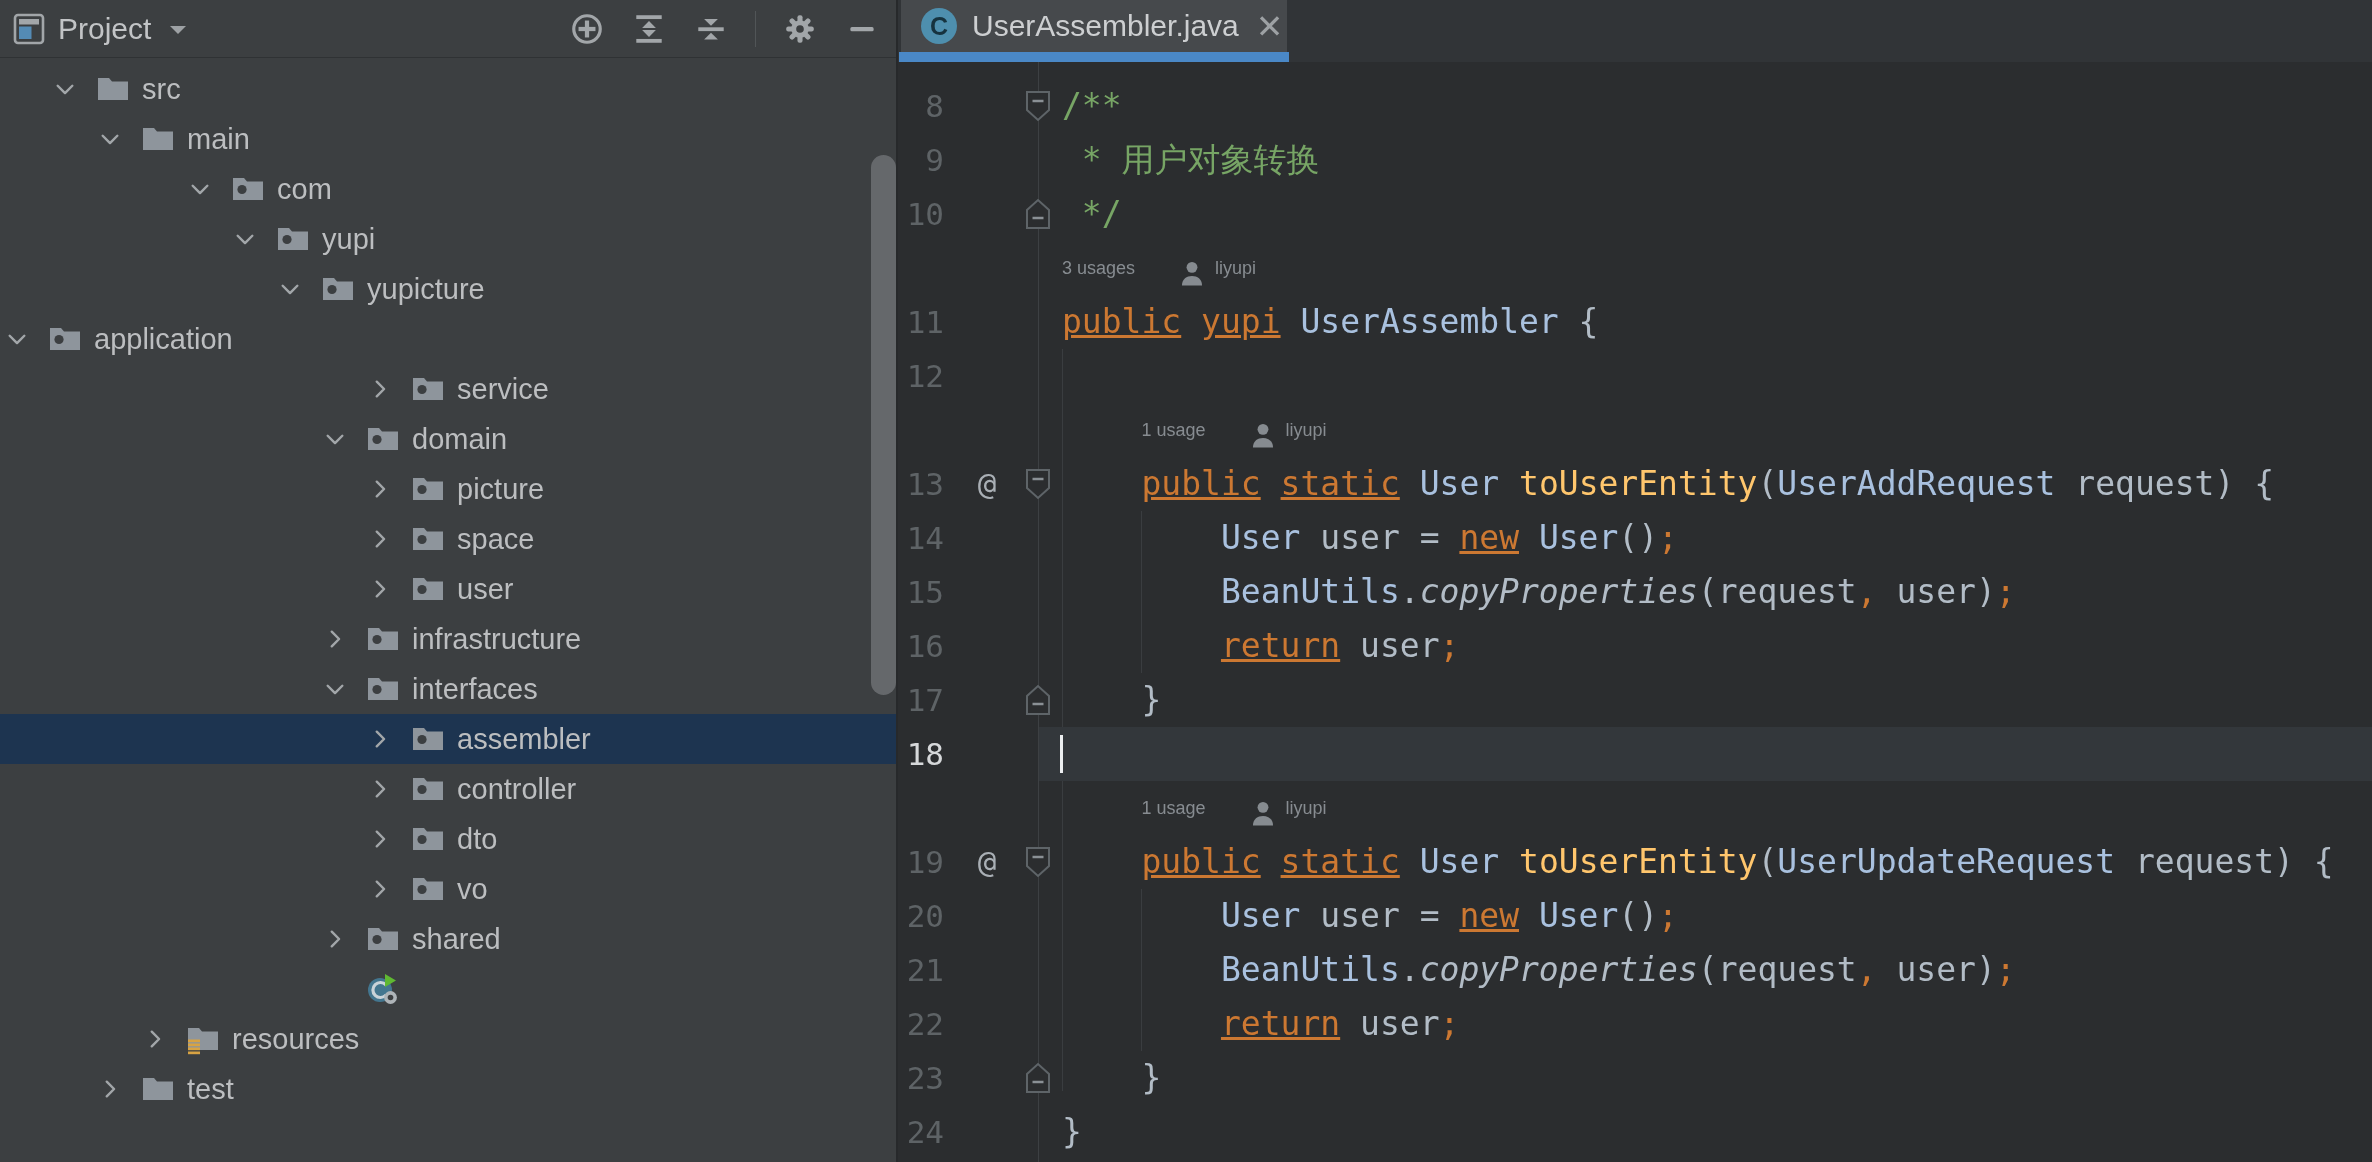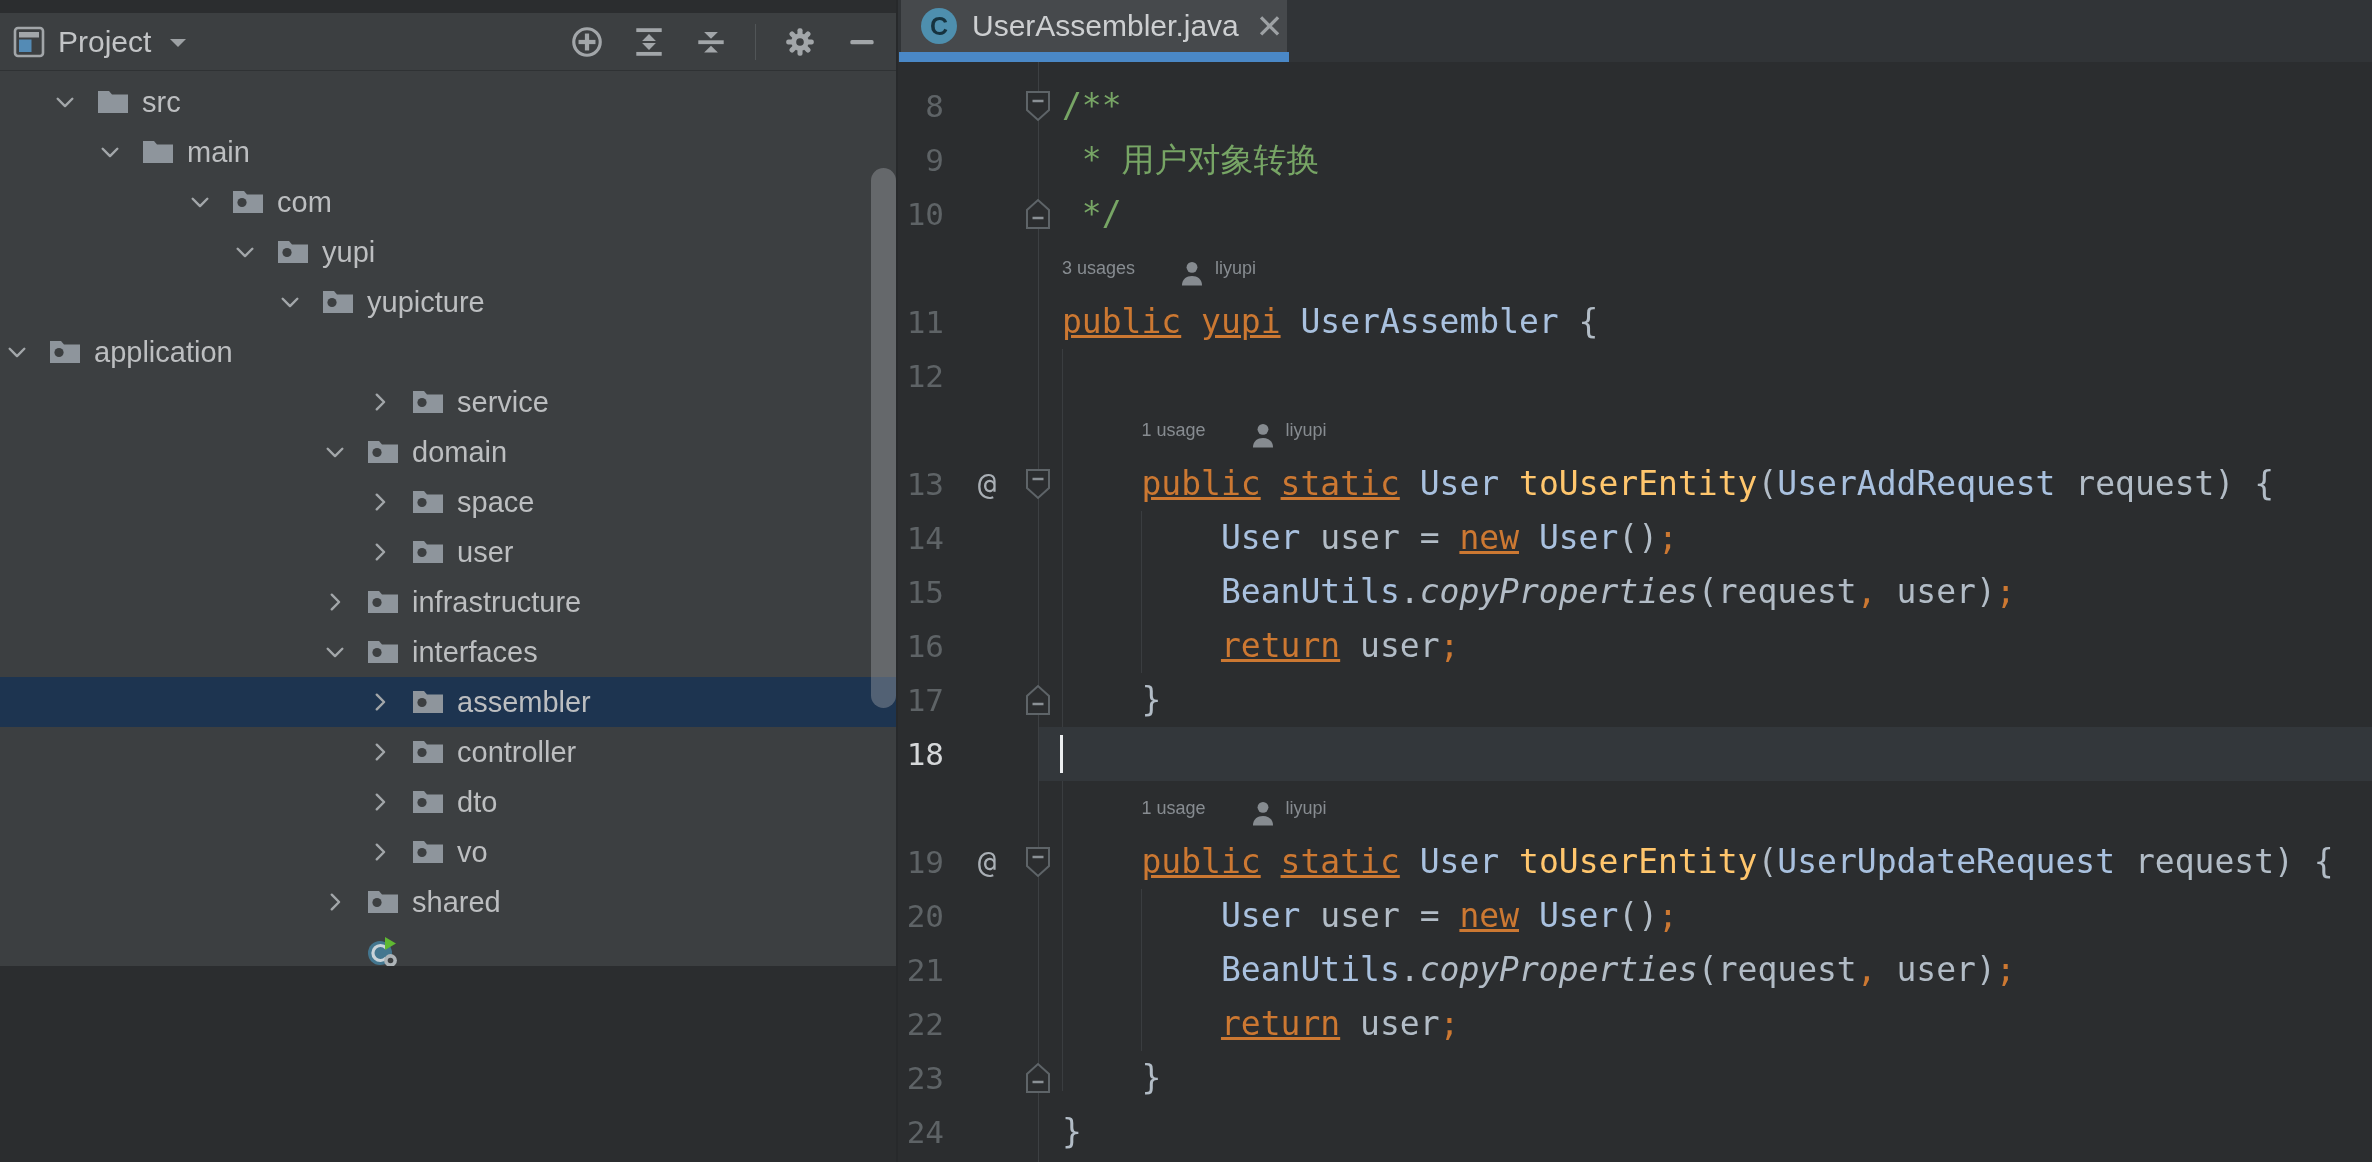--- a/index.html
+++ b/index.html
@@ -3,21 +3,21 @@
 <meta charset="utf-8">
 <style>
   html,body{margin:0;padding:0;}
   body{
     width:2372px;height:1162px;overflow:hidden;position:relative;
     background:var(--editor-bg,#2B2D2F);
     font-family:"Liberation Sans",sans-serif;
     -webkit-font-smoothing:antialiased;
   }
   
-  #project-panel{position:absolute;left:0;top:13px;width:898px;height:953px;background:var(--panel-bg,#3C3F41);}
+  #project-panel{position:absolute;left:0;top:0;width:898px;height:1162px;background:var(--panel-bg,#3C3F41);}
   #panel-header{height:57px;display:flex;align-items:center;border-bottom:1px solid #2F3234;position:relative;}
   .hdr-proj-icon{margin-left:12px;width:34px;height:34px;flex:none;}
   #panel-title{margin-left:12px;font-size:30px;font-weight:500;color:#C2C4C6;}
   .hdr-dd{margin-left:16px;width:22px;height:14px;flex:none;}
   #hdr-spacer{flex:1;}
   .hdr-icons{display:flex;align-items:center;gap:26px;margin-right:18px;}
   .hbtn{width:36px;height:36px;display:flex;align-items:center;justify-content:center;flex:none;}
   .hdr-sep{width:1px;height:36px;background:#515557;flex:none;}
   
   #tree{position:absolute;top:58px;left:0;right:0;bottom:0;overflow:hidden;padding-top:6px;}
@@ -223,20 +223,32 @@
       <div class="trow" style="padding-left: 363px;">
         <span class="chev">
           <svg viewBox="0 0 32 32">
             <polyline points="12,7 21,16 12,25" fill="none" stroke="#A2A6A9" stroke-width="3" stroke-linecap="round" stroke-linejoin="round"></polyline>
           </svg>
         </span>
         <span class="ticon"><svg viewBox="0 0 34 34">
             <path d="M2 6 h11 l3 3.5 h16 v18.5 h-30 z" fill="#8E959C"></path>
             <circle cx="11" cy="17.5" r="4.6" fill="#3C3F41"></circle>
           </svg></span>
+        <span class="tlabel">picture</span>
+      </div>
+      <div class="trow" style="padding-left: 363px;">
+        <span class="chev">
+          <svg viewBox="0 0 32 32">
+            <polyline points="12,7 21,16 12,25" fill="none" stroke="#A2A6A9" stroke-width="3" stroke-linecap="round" stroke-linejoin="round"></polyline>
+          </svg>
+        </span>
+        <span class="ticon"><svg viewBox="0 0 34 34">
+            <path d="M2 6 h11 l3 3.5 h16 v18.5 h-30 z" fill="#8E959C"></path>
+            <circle cx="11" cy="17.5" r="4.6" fill="#3C3F41"></circle>
+          </svg></span>
         <span class="tlabel">space</span>
       </div>
       <div class="trow" style="padding-left: 363px;">
         <span class="chev">
           <svg viewBox="0 0 32 32">
             <polyline points="12,7 21,16 12,25" fill="none" stroke="#A2A6A9" stroke-width="3" stroke-linecap="round" stroke-linejoin="round"></polyline>
           </svg>
         </span>
         <span class="ticon"><svg viewBox="0 0 34 34">
             <path d="M2 6 h11 l3 3.5 h16 v18.5 h-30 z" fill="#8E959C"></path>

